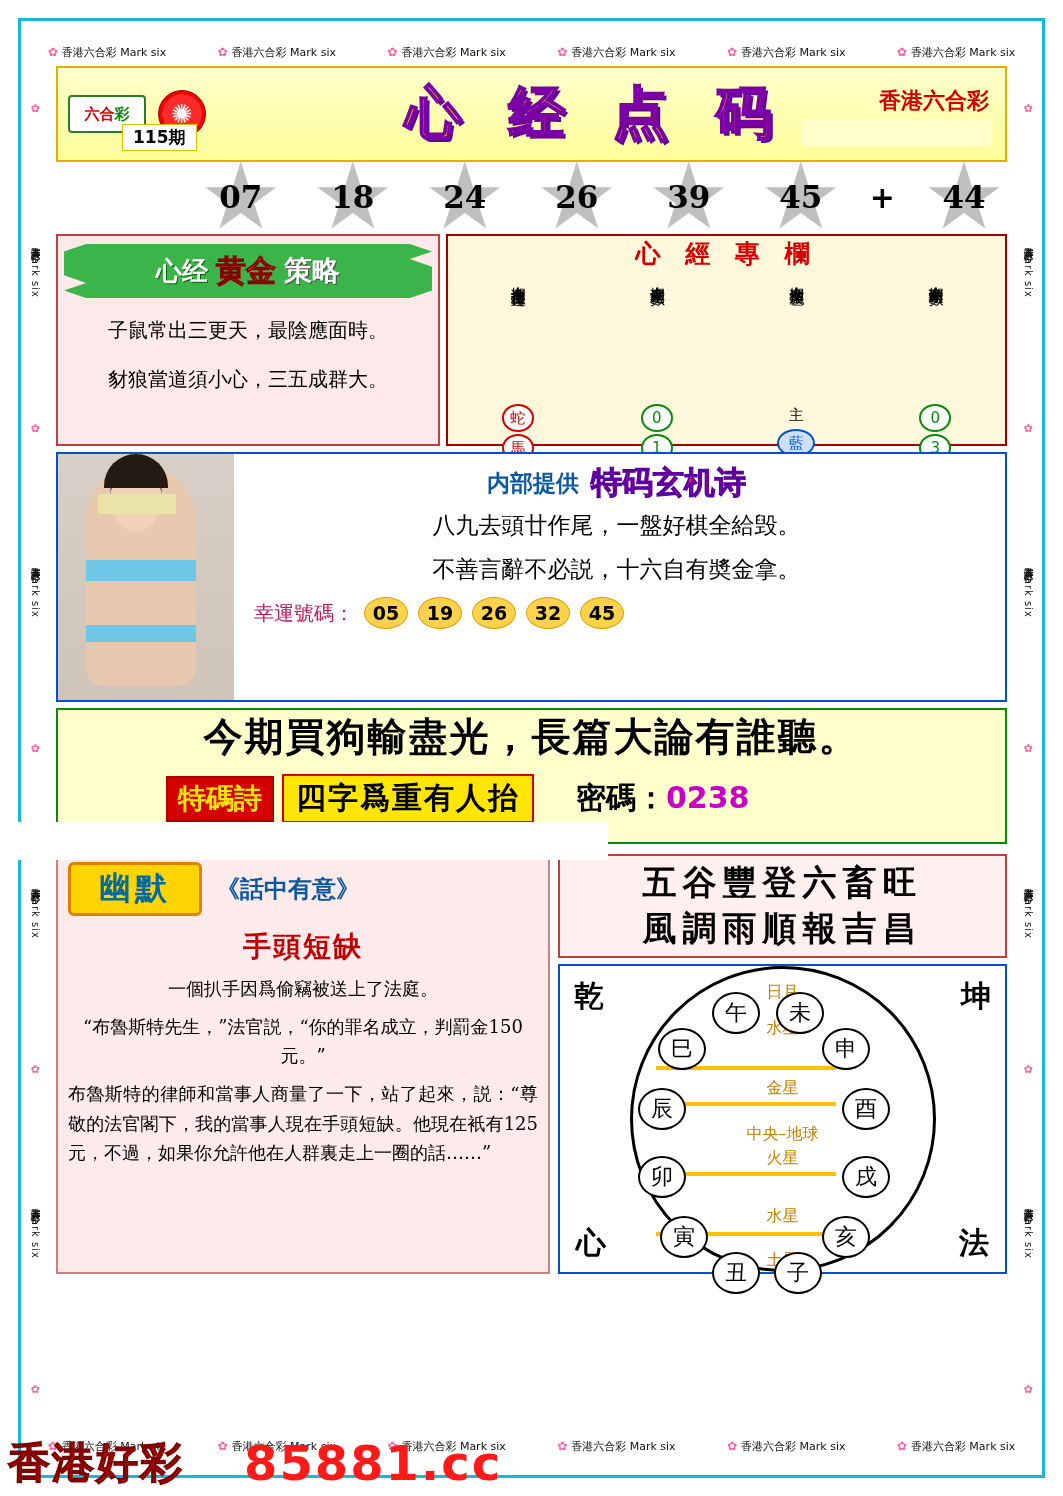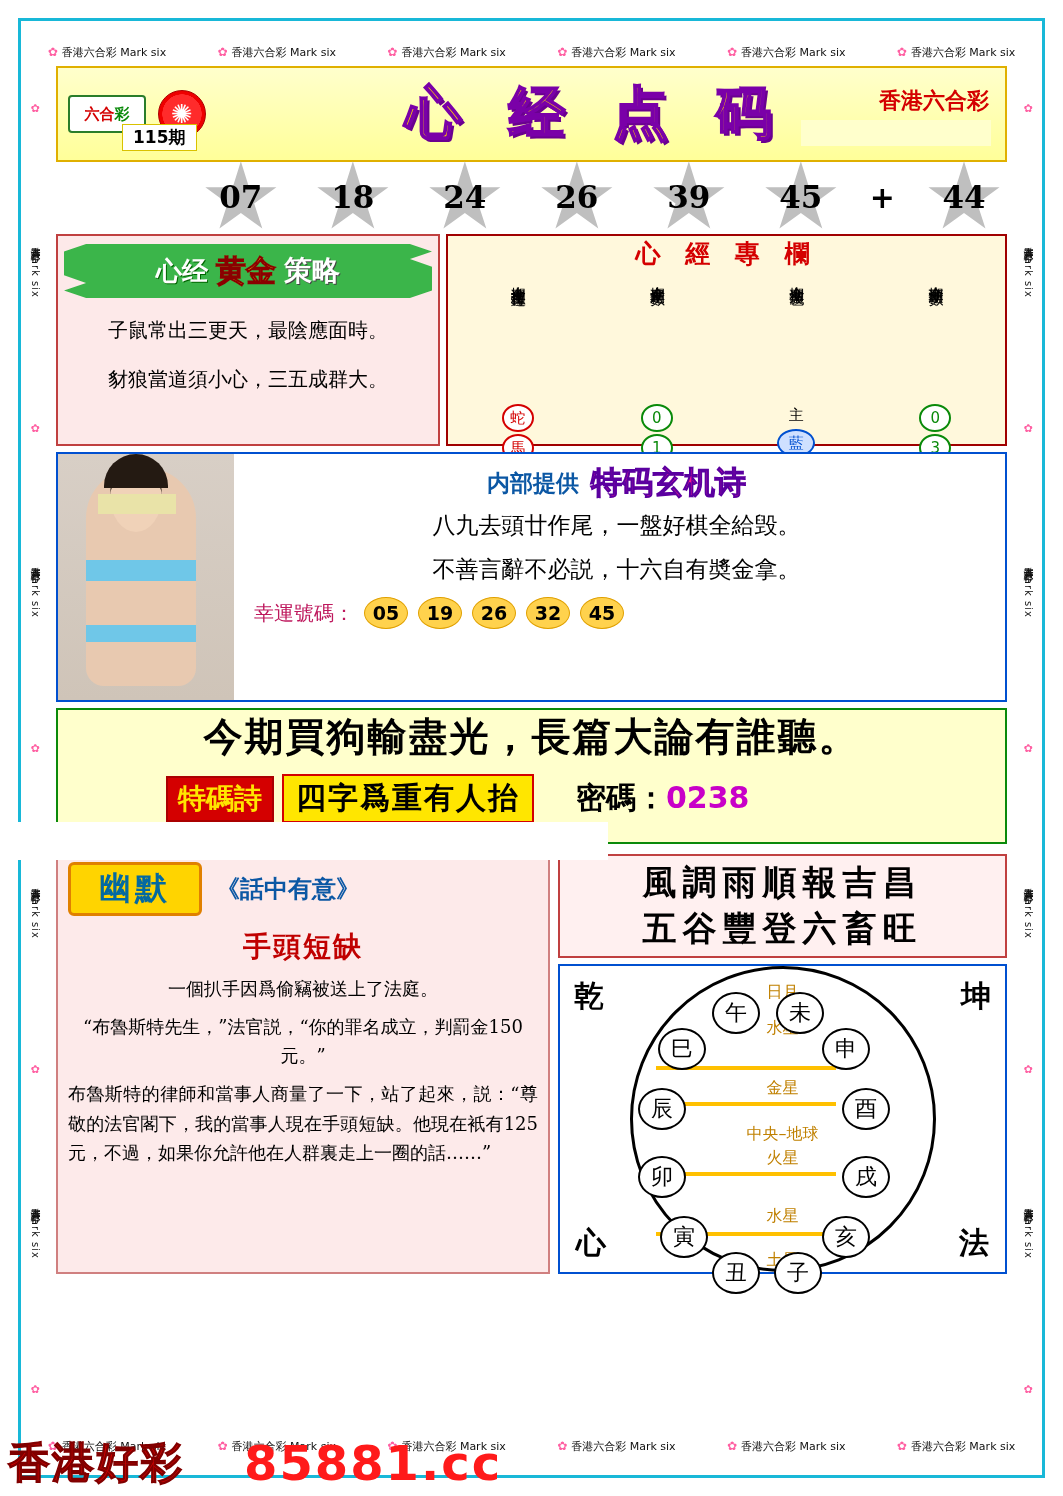--- a/index.html
+++ b/index.html
@@ -530,22 +530,22 @@
           <span class="humor-sub">《話中有意》</span>
         </div>
         <div class="humor-title">手頭短缺</div>
         <div class="humor-p center">一個扒手因爲偷竊被送上了法庭。</div>
         <div class="humor-p center">“布魯斯特先生，”法官説，“你的罪名成立，判罰金150元。”</div>
         <div class="humor-p">布魯斯特的律師和當事人商量了一下，站了起來，説：“尊敬的法官閣下，我的當事人現在手頭短缺。他現在衹有125元，不過，如果你允許他在人群裏走上一圈的話……”</div>
       </div>
 
       <div class="bagua-wrap">
         <div class="couplet">
+          <div>五谷豐登六畜旺</div>
           <div>風調雨順報吉昌</div>
-          <div>五谷豐登六畜旺</div>
         </div>
         <div class="bagua">
           <div class="circle"></div>
 
           <div class="corner" style="left:14px;top:10px;">乾</div>
           <div class="corner" style="right:14px;top:10px;">坤</div>
           <div class="corner" style="left:16px;bottom:8px;">心</div>
           <div class="corner" style="right:16px;bottom:8px;">法</div>
 
           <div class="btext" style="left:50%;top:16px;transform:translateX(-50%);">日月</div>

